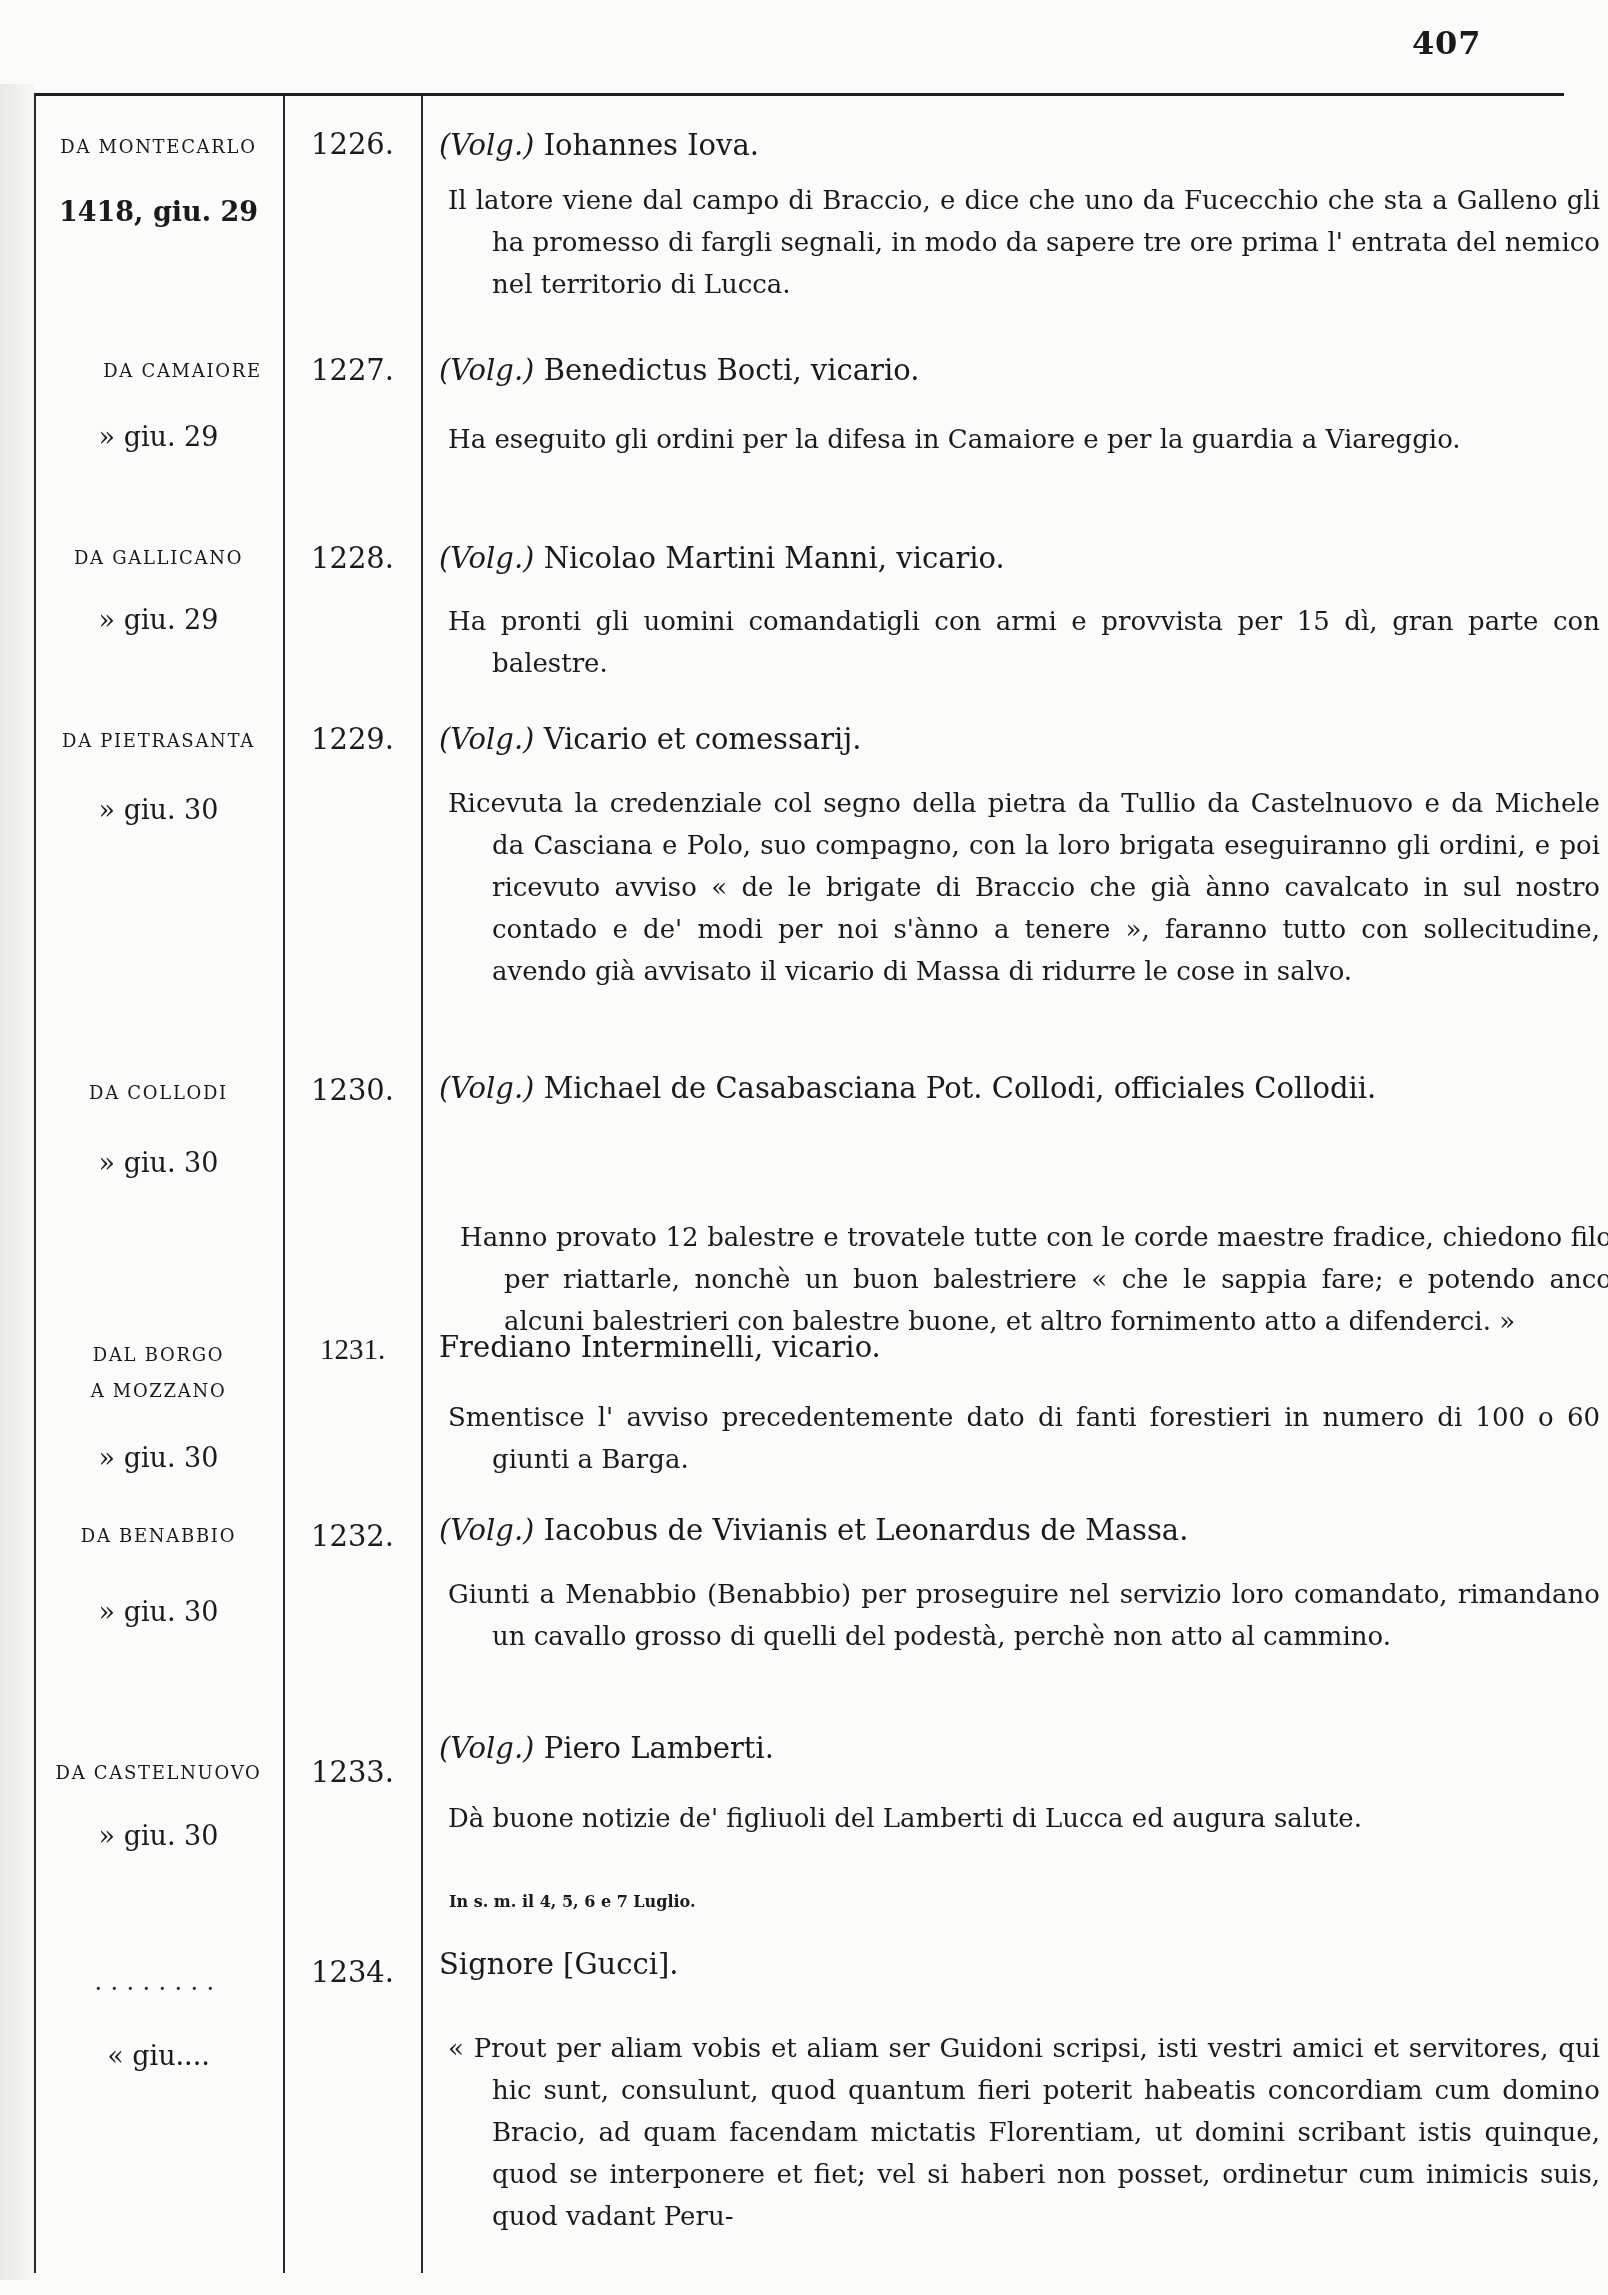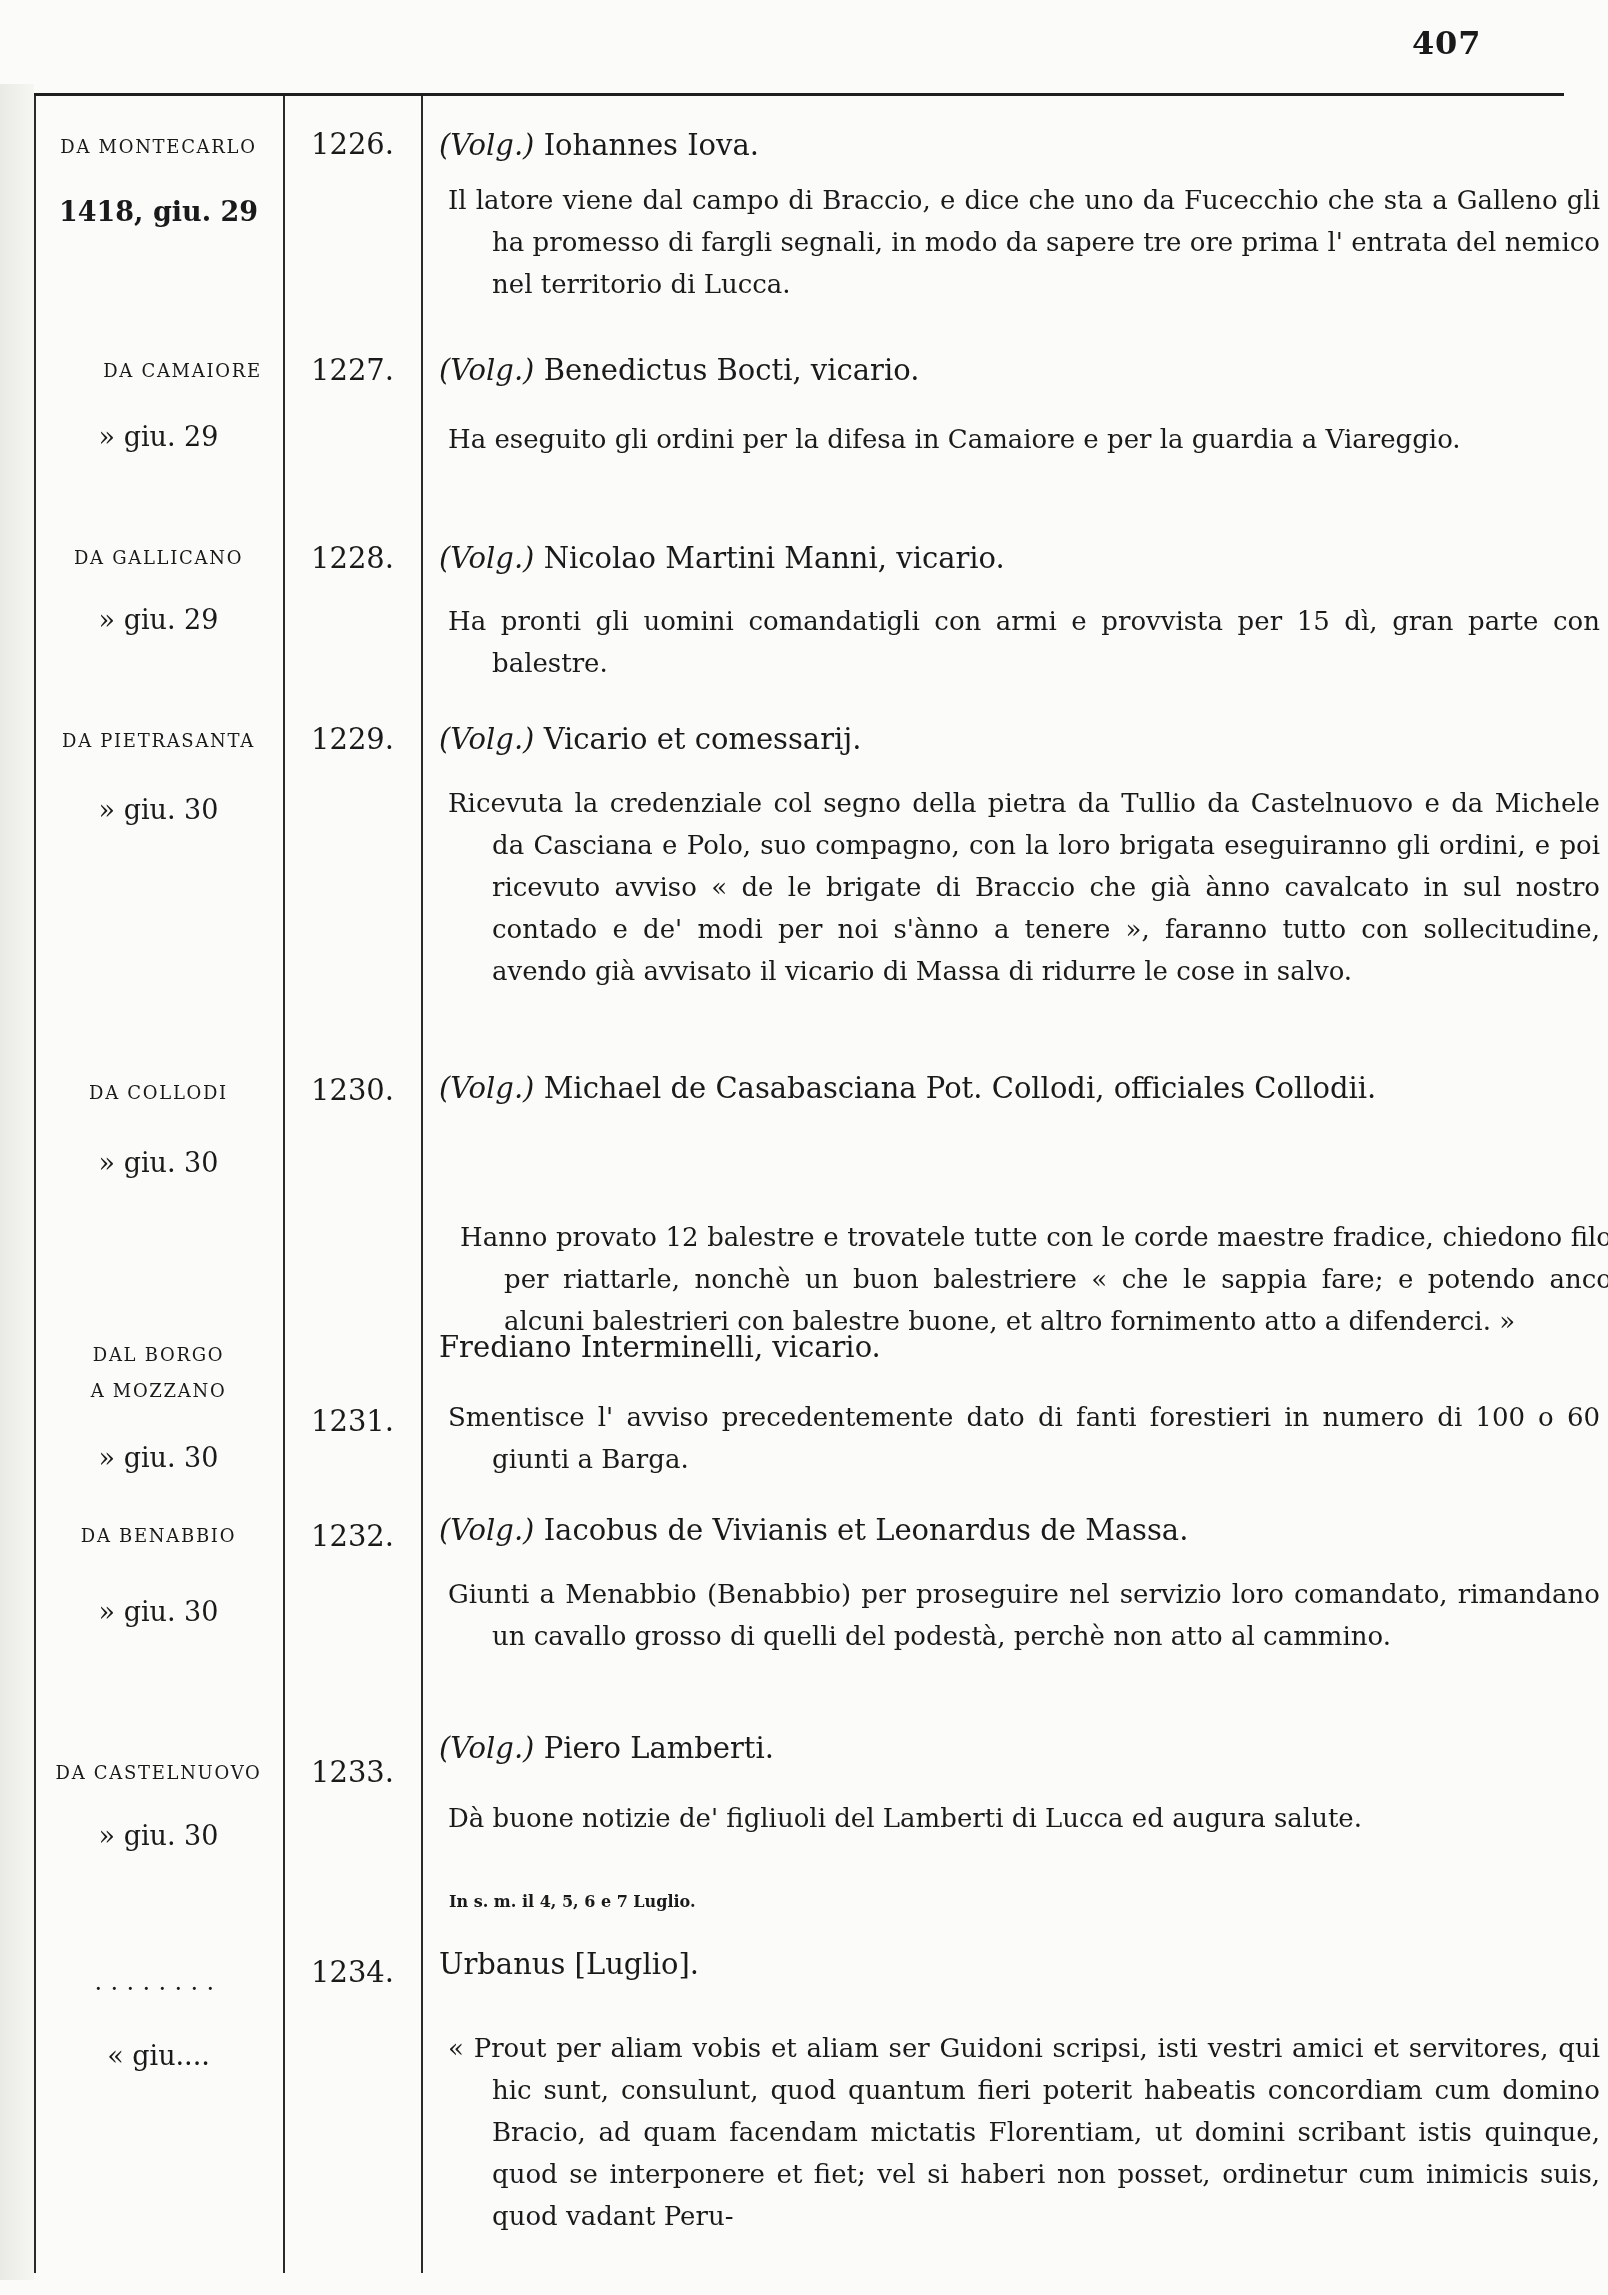--- a/index.html
+++ b/index.html
@@ -108,21 +108,21 @@
   <div class="date" style="top:1147px;">» giu. 30</div>
   <div class="num" style="top:1073px;">1230.</div>
   <div class="title" style="top:1071px;"><i>(Volg.)</i> <span>Michael de Casabasciana Pot. Collodi, officiales Collodii.</span></div>
   <p class="body" style="top:1204px; margin:12px;">Hanno provato 12 balestre e trovatele tutte con le corde maestre fradice, chiedono filo per riattarle, nonchè un buon balestriere « che le sappia fare; e potendo anco alcuni balestrieri con balestre buone, et altro fornimento atto a difenderci. »</p>
 </section>
 
 <section class="entry" style="top:0;">
   <div class="place" style="top:1339px;">DAL BORGO</div>
   <div class="place" style="top:1375px;">A MOZZANO</div>
   <div class="date" style="top:1442px;">» giu. 30</div>
-  <div class="num" style="top:1404px;">1231.</div>
+  <div class="num" style="top:1333px;font-family:Liberation Serif, serif;">1231.</div>
   <div class="title" style="top:1330px;"><span>Frediano Interminelli, vicario.</span></div>
   <p class="body" style="top:1396px; margin:0;">Smentisce l' avviso precedentemente dato di fanti forestieri in numero di 100 o 60 giunti a Barga.</p>
 </section>
 
 <section class="entry" style="top:0;">
   <div class="place" style="top:1520px;">DA BENABBIO</div>
   <div class="date" style="top:1596px;">» giu. 30</div>
   <div class="num" style="top:1519px;">1232.</div>
   <div class="title" style="top:1513px;"><i>(Volg.)</i> <span>Iacobus de Vivianis et Leonardus de Massa.</span></div>
   <p class="body" style="top:1573px; margin:0;">Giunti a Menabbio (Benabbio) per proseguire nel servizio loro comandato, rimandano un cavallo grosso di quelli del podestà, perchè non atto al cammino.</p>
@@ -134,16 +134,16 @@
   <div class="num" style="top:1755px;">1233.</div>
   <div class="title" style="top:1731px;"><i>(Volg.)</i> <span>Piero Lamberti.</span></div>
   <p class="body" style="top:1797px; margin:0; padding-left:0; text-indent:0;">Dà buone notizie de' figliuoli del Lamberti di Lucca ed augura salute.</p>
   <div class="note" style="top:1892px;">In s. m. il 4, 5, 6 e 7 Luglio.</div>
 </section>
 
 <section class="entry" style="top:0;">
   <div class="dots" style="top:1968px;">........</div>
   <div class="date" style="top:2040px;">« giu....</div>
   <div class="num" style="top:1955px;">1234.</div>
-  <div class="title" style="top:1947px;"><span>Urbanus [Luglio].</span></div>
+  <div class="title" style="top:1947px;"><span>Signore [Gucci].</span></div>
   <p class="body" style="top:2027px; margin:0;">« Prout per aliam vobis et aliam ser Guidoni scripsi, isti vestri amici et servitores, qui hic sunt, consulunt, quod quantum fieri poterit habeatis concordiam cum domino Bracio, ad quam facendam mictatis Florentiam, ut domini scribant istis quinque, quod se interponere et fiet; vel si haberi non posset, ordinetur cum inimicis suis, quod vadant Peru-</p>
 </section>
 
 
 </body></html>

